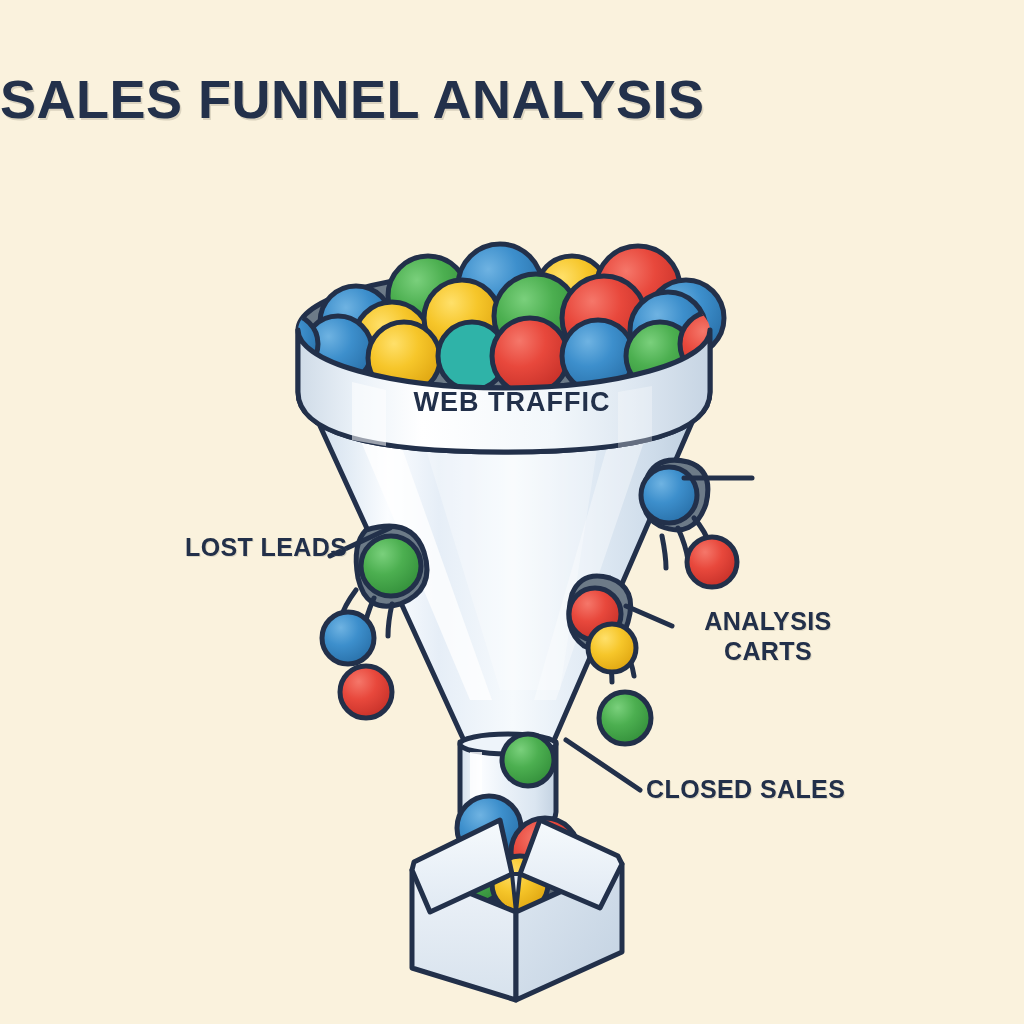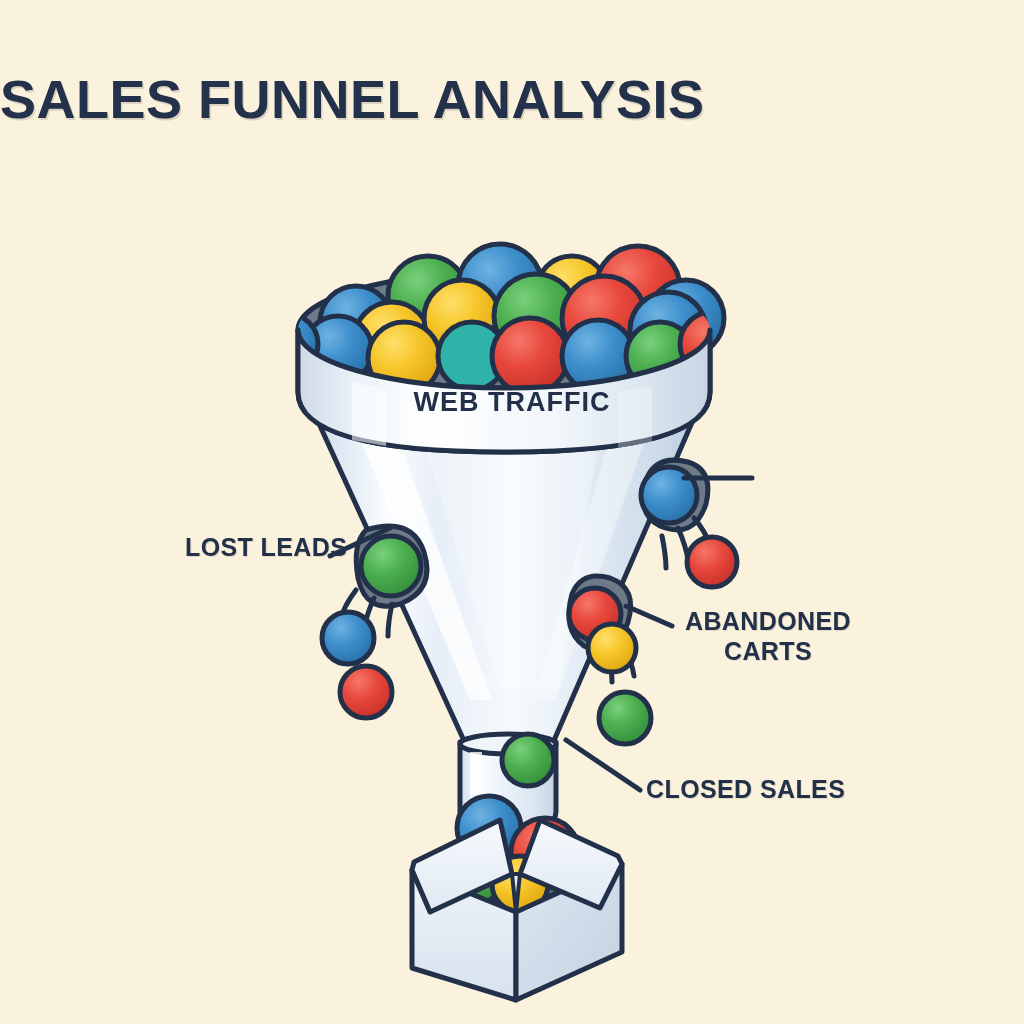--- a/index.html
+++ b/index.html
@@ -254,17 +254,17 @@
 
       <path d="M 512 874 L 516 912 L 520 874 Z" fill="#e6edf5" stroke="#22304a" stroke-width="4"></path>
     </g>
   </svg>
 
   <div class="ttl" id="title-line-1">SALES FUNNEL ANALYSIS</div>
 
   <div class="lbl" id="label-web-traffic">WEB TRAFFIC</div>
 
   <div class="lbl" id="label-lost-leads">LOST LEADS</div>
-  <div class="lbl" id="label-abandoned">ABANDONED
+  <div class="lbl" id="label-abandoned">ANALYSIS
 CARTS</div>
   <div class="lbl" id="label-closed">CLOSED SALES</div>
 
 </div>
 
 </body></html>

